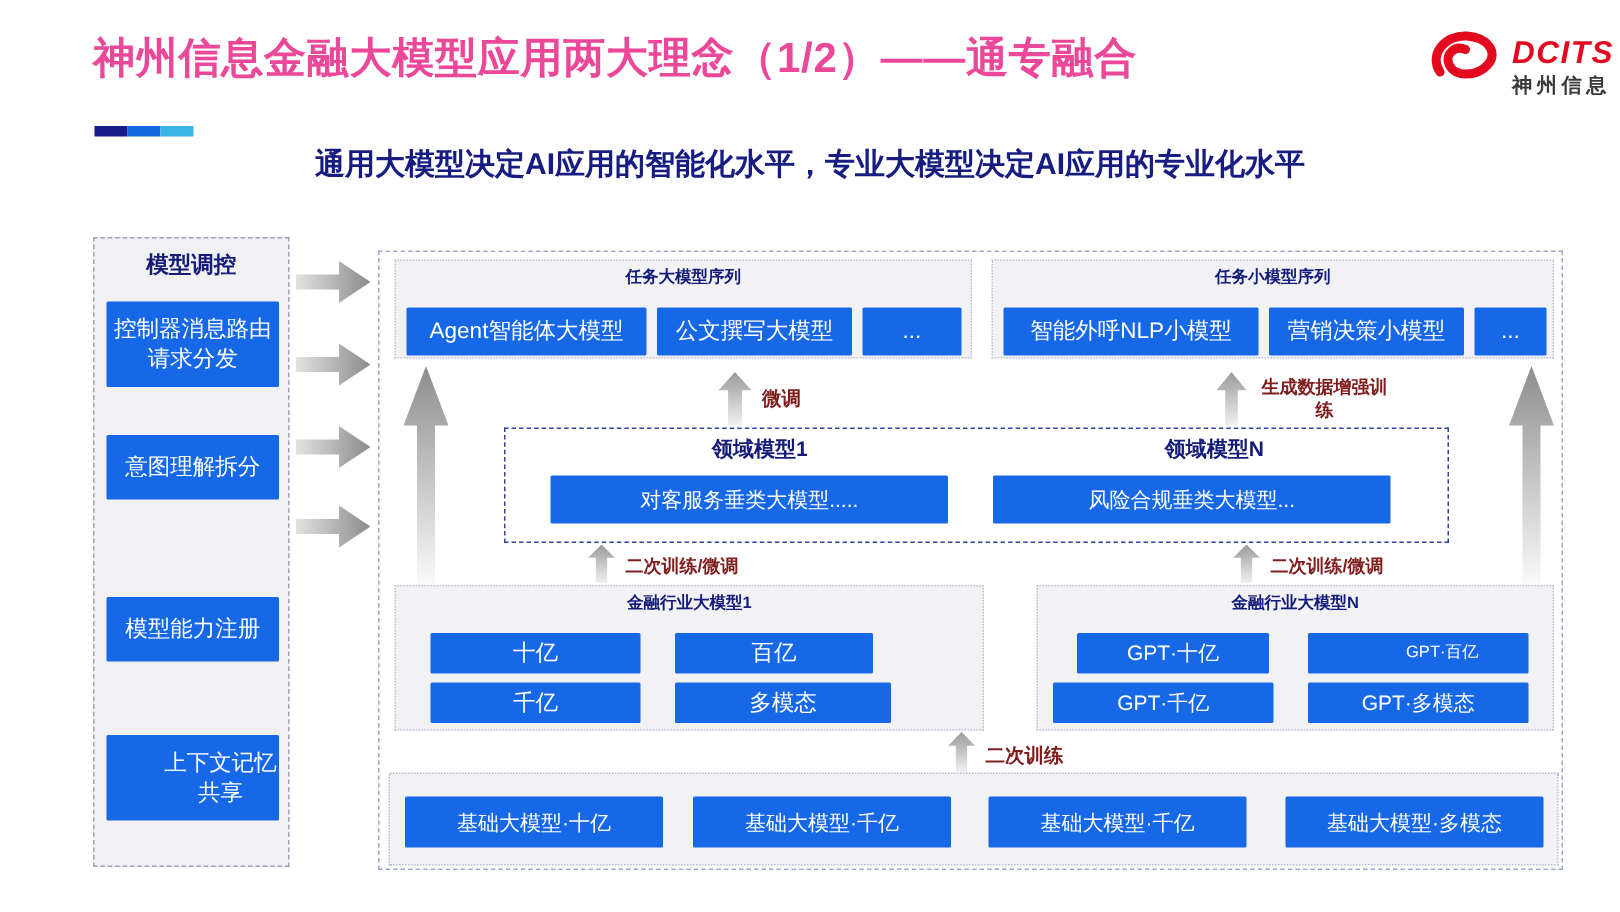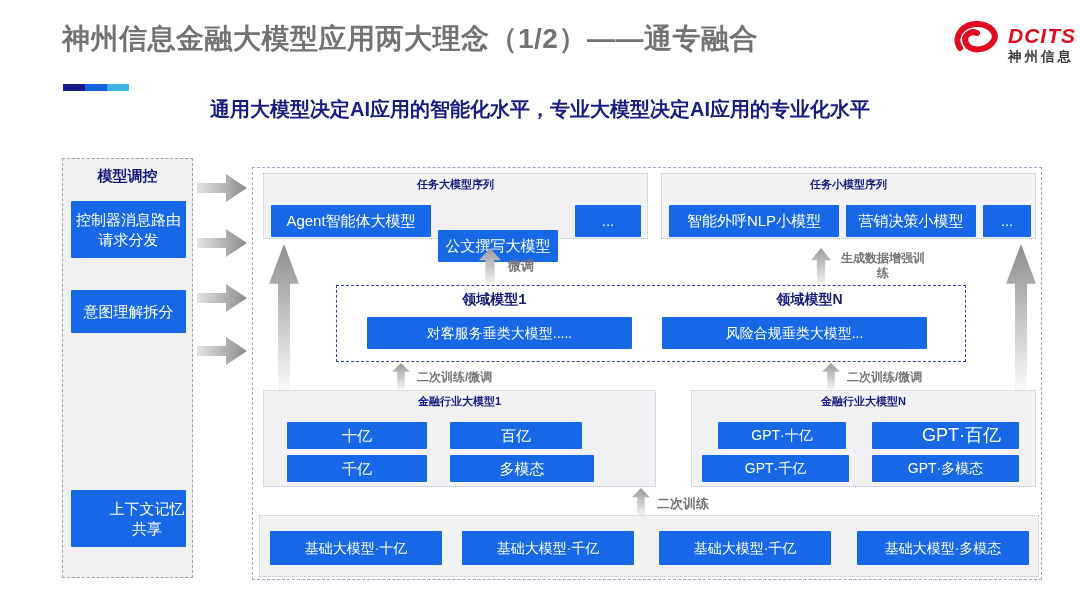--- a/index.html
+++ b/index.html
@@ -1,41 +1,41 @@
 <!DOCTYPE html>
 <html><head>
 <meta charset="utf-8">
 <style>
   * { margin:0; padding:0; box-sizing:border-box; }
   body { background:#e8e8e8; font-family:"Liberation Sans", sans-serif; }
   .page { position:relative; width:1080px; height:608px; background:#ffffff; overflow:hidden; margin:0 auto; }
   .abs { position:absolute; }
   .navy { color:#141b78; font-weight:bold; }
-  .page-title { left:62px; top:20px; font-size:28px; font-weight:bold; color:#737373; letter-spacing:0.5px; white-space:nowrap; }
+  .page-title { left:62px; top:20px; font-size:28px; font-weight:bold; color:#ec4899; letter-spacing:0.5px; white-space:nowrap; }
   .title-bar { left:63px; top:84px; width:66px; height:7px; display:flex; }
   .title-bar span { width:22px; height:7px; display:block; }
   .subtitle { left:0; top:96px; width:1080px; text-align:center; font-size:20px; font-weight:bold; color:#161c80; }
   .logo { left:948px; top:18px; display:flex; align-items:flex-start; gap:6px; }
   .logo-text { display:flex; flex-direction:column; line-height:1.1; padding-top:6px; }
   .logo-en { color:#e30a20; font-weight:bold; font-style:italic; font-size:21px; letter-spacing:1px; }
   .logo-cn { color:#3a3a3a; font-weight:bold; font-size:13.5px; letter-spacing:3px; margin-top:3px; }
 
   .sidebar { left:62px; top:158px; width:131px; height:420px; background:#f1f1f4; border:1px dashed #9aa2b5; }
   .sidebar-title { left:0; top:8px; width:100%; text-align:center; font-size:15px; }
   .bluebox { background:#1668e6; color:#ffffff; display:flex; align-items:center; justify-content:center; text-align:center; font-weight:500; line-height:1.3; border-radius:1px; }
   .sb-item { left:8px; width:115px; font-size:15px; }
 
   .arrow-right { clip-path:polygon(0 32%, 58% 32%, 58% 0, 100% 50%, 58% 100%, 58% 68%, 0 68%); background:linear-gradient(to right,#e3e3e3,#8b8b8b); }
   .arrow-up { clip-path:polygon(50% 0, 100% 27%, 70% 27%, 70% 100%, 30% 100%, 30% 27%, 0 27%); background:linear-gradient(to top,#fbfbfb,#8d8d8d); }
   .arrow-up-sm { clip-path:polygon(50% 0, 100% 34%, 71% 34%, 71% 100%, 29% 100%, 29% 34%, 0 34%); background:linear-gradient(to top,#f2f2f2,#9a9a9a); }
 
   .main { left:252px; top:167px; width:790px; height:413px; border:1px dashed #9fa8c6; }
   .grp { background:#f2f2f5; border:1px dotted #bcc1d0; }
   .grp-title { left:0; top:3px; width:100%; text-align:center; font-size:11px; }
-  .lbl { color:#737373; font-weight:bold; white-space:nowrap; }
+  .lbl { color:#7f1d1d; font-weight:bold; white-space:nowrap; }
   .domain-box { left:83px; top:117px; width:630px; height:77px; border:1px dashed #3443a0; background:#ffffff; }
   .dm-title { top:5px; width:315px; text-align:center; font-size:14px; }
 </style>
 </head>
 <body>
 
 <div class="page">
 
   <div class="abs page-title">神州信息金融大模型应用两大理念（1/2）——通专融合</div>
   <div class="abs title-bar">
@@ -54,74 +54,75 @@
     <span class="logo-text">
       <span class="logo-en">DCITS</span>
       <span class="logo-cn">神州信息</span>
     </span>
   </div>
 
   <div class="abs sidebar">
     <div class="abs sidebar-title navy">模型调控</div>
     <div class="abs bluebox sb-item" style="top:42px;height:57px;">控制器消息路由请求分发</div>
     <div class="abs bluebox sb-item" style="top:131px;height:43px;">意图理解拆分</div>
+    <div class="abs bluebox sb-item" style="top:239px;height:43px;">模型能力注册</div>
     <div class="abs bluebox sb-item" style="top:331px;height:57px;padding-left:37px;">上下文记忆共享</div>
   </div>
 
   <div class="abs arrow-right" style="left:197px;top:174px;width:50px;height:28px;"></div>
   <div class="abs arrow-right" style="left:197px;top:229px;width:50px;height:28px;"></div>
   <div class="abs arrow-right" style="left:197px;top:284px;width:50px;height:28px;"></div>
   <div class="abs arrow-right" style="left:197px;top:337px;width:50px;height:28px;"></div>
 
   <div class="abs main">
 
     <div class="abs grp" style="left:10px;top:5px;width:385px;height:66px;">
       <div class="abs grp-title navy">任务大模型序列</div>
       <div class="abs bluebox" style="left:7px;top:31px;width:160px;height:32px;font-size:15px;">Agent智能体大模型</div>
-      <div class="abs bluebox" style="left:174px;top:31px;width:120px;height:32px;font-size:15px;margin-top:25px;">公文撰写大模型</div>
+      <div class="abs bluebox" style="left:174px;top:31px;width:130px;height:32px;font-size:15px;">公文撰写大模型</div>
       <div class="abs bluebox" style="left:311px;top:31px;width:66px;height:32px;font-size:15px;">...</div>
     </div>
     <div class="abs grp" style="left:408px;top:5px;width:375px;height:66px;">
       <div class="abs grp-title navy">任务小模型序列</div>
       <div class="abs bluebox" style="left:184px;top:31px;width:130px;height:32px;font-size:15px;">营销决策小模型</div>
       <div class="abs bluebox" style="left:7px;top:31px;width:170px;height:32px;font-size:15px;">智能外呼NLP小模型</div>
       <div class="abs bluebox" style="left:321px;top:31px;width:48px;height:32px;font-size:15px;">...</div>
     </div>
 
     <div class="abs arrow-up" style="left:16px;top:76px;width:30px;height:147px;"></div>
     <div class="abs arrow-up" style="left:753px;top:76px;width:30px;height:147px;"></div>
 
     <div class="abs arrow-up-sm" style="left:226px;top:80px;width:22px;height:36px;"></div>
     <div class="abs lbl" style="left:255px;top:89px;font-size:13px;">微调</div>
     <div class="abs arrow-up-sm" style="left:558px;top:80px;width:20px;height:36px;"></div>
     <div class="abs lbl" style="left:584px;top:83px;width:92px;font-size:12px;line-height:1.25;text-align:center;white-space:normal;">生成数据增强训练</div>
 
     <div class="abs domain-box">
-      <div class="abs dm-title navy" style="left:0;font-family:Liberation Mono, monospace;">领域模型1</div>
+      <div class="abs dm-title navy" style="left:12px;">领域模型1</div>
       <div class="abs bluebox" style="left:30px;top:31px;width:265px;height:32px;font-size:14px;">对客服务垂类大模型.....</div>
       <div class="abs dm-title navy" style="left:315px;">领域模型N</div>
       <div class="abs bluebox" style="left:325px;top:31px;width:265px;height:32px;font-size:14px;">风险合规垂类大模型...</div>
     </div>
 
     <div class="abs arrow-up-sm" style="left:139px;top:195px;width:18px;height:26px;"></div>
     <div class="abs lbl" style="left:164px;top:201px;font-size:12px;">二次训练/微调</div>
     <div class="abs arrow-up-sm" style="left:569px;top:195px;width:18px;height:26px;"></div>
     <div class="abs lbl" style="left:594px;top:201px;font-size:12px;">二次训练/微调</div>
 
     <div class="abs grp" style="left:10px;top:222px;width:393px;height:97px;">
       <div class="abs grp-title navy">金融行业大模型1</div>
       <div class="abs bluebox" style="left:23px;top:31px;width:140px;height:27px;font-size:15px;">十亿</div>
       <div class="abs bluebox" style="left:186px;top:31px;width:132px;height:27px;font-size:15px;">百亿</div>
       <div class="abs bluebox" style="left:23px;top:64px;width:140px;height:27px;font-size:15px;">千亿</div>
       <div class="abs bluebox" style="left:186px;top:64px;width:144px;height:27px;font-size:15px;">多模态</div>
     </div>
     <div class="abs grp" style="left:438px;top:222px;width:345px;height:97px;">
       <div class="abs grp-title navy">金融行业大模型N</div>
       <div class="abs bluebox" style="left:26px;top:31px;width:128px;height:27px;font-size:14px;">GPT·十亿</div>
-      <div class="abs bluebox" style="left:180px;top:31px;width:147px;height:27px;font-size:18px;padding-left:32px;">GPT·百亿</div>
+      <div class="abs bluebox" style="left:180px;top:31px;width:147px;height:27px;font-size:11px;padding-left:32px;">GPT·百亿</div>
       <div class="abs bluebox" style="left:10px;top:64px;width:147px;height:27px;font-size:14px;">GPT·千亿</div>
       <div class="abs bluebox" style="left:180px;top:64px;width:147px;height:27px;font-size:14px;">GPT·多模态</div>
     </div>
 
     <div class="abs arrow-up-sm" style="left:379px;top:320px;width:18px;height:27px;"></div>
     <div class="abs lbl" style="left:404px;top:327px;font-size:13px;">二次训练</div>
 
     <div class="abs grp" style="left:6px;top:347px;width:780px;height:62px;">
       <div class="abs bluebox" style="left:10px;top:15px;width:172px;height:34px;font-size:14px;">基础大模型·十亿</div>
       <div class="abs bluebox" style="left:202px;top:15px;width:172px;height:34px;font-size:14px;">基础大模型·千亿</div>

